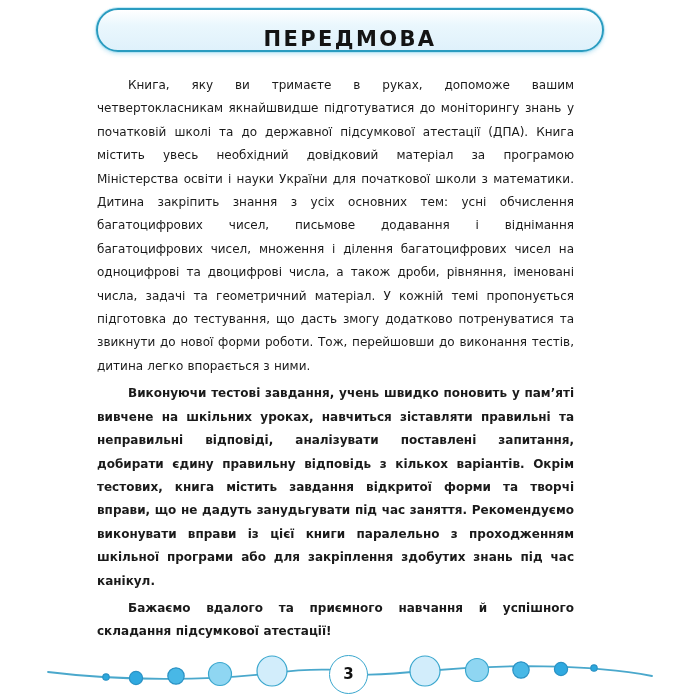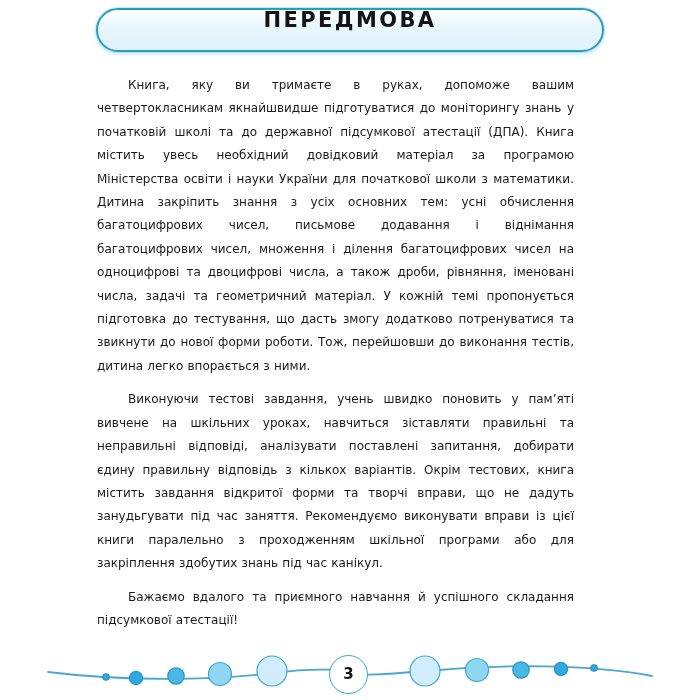--- a/index.html
+++ b/index.html
@@ -30,21 +30,21 @@
     top: 8px;
     width: 508px;
     height: 44px;
     box-sizing: border-box;
     border: 2px solid #2a9cc0;
     border-radius: 22px;
     background: linear-gradient(180deg, #ffffff 0%, #eaf7fd 38%, #dff1fb 100%);
     box-shadow: 0 0 0 1px rgba(160, 222, 243, 0.55),
                 0 2px 4px rgba(120, 200, 230, 0.45);
     display: flex;
-    align-items: flex-start;
+    align-items: flex-end;
     justify-content: center;
   }
   .header-title {
     font-family: "DejaVu Sans", "Liberation Sans", sans-serif;
     font-weight: 700;
     font-size: 21px;
     letter-spacing: 2.4px;
     color: #141414;
     text-transform: uppercase;
     line-height: 1;
@@ -65,21 +65,22 @@
     text-indent: 31px;
     font-family: "DejaVu Sans", "Liberation Sans", sans-serif;
     font-size: 12px;
     line-height: 23.4px;
     color: #1a1a1a;
     word-spacing: 0.4px;
     -webkit-hyphens: none;
     hyphens: none;
   }
   .para + .para {
-    margin-top: 10px;
+    margin-top: 4px;
+    font-weight: bold;
   }
 
   
   .footer-ornament {
     position: absolute;
     left: 0;
     top: 645px;
     width: 700px;
     height: 55px;
   }

